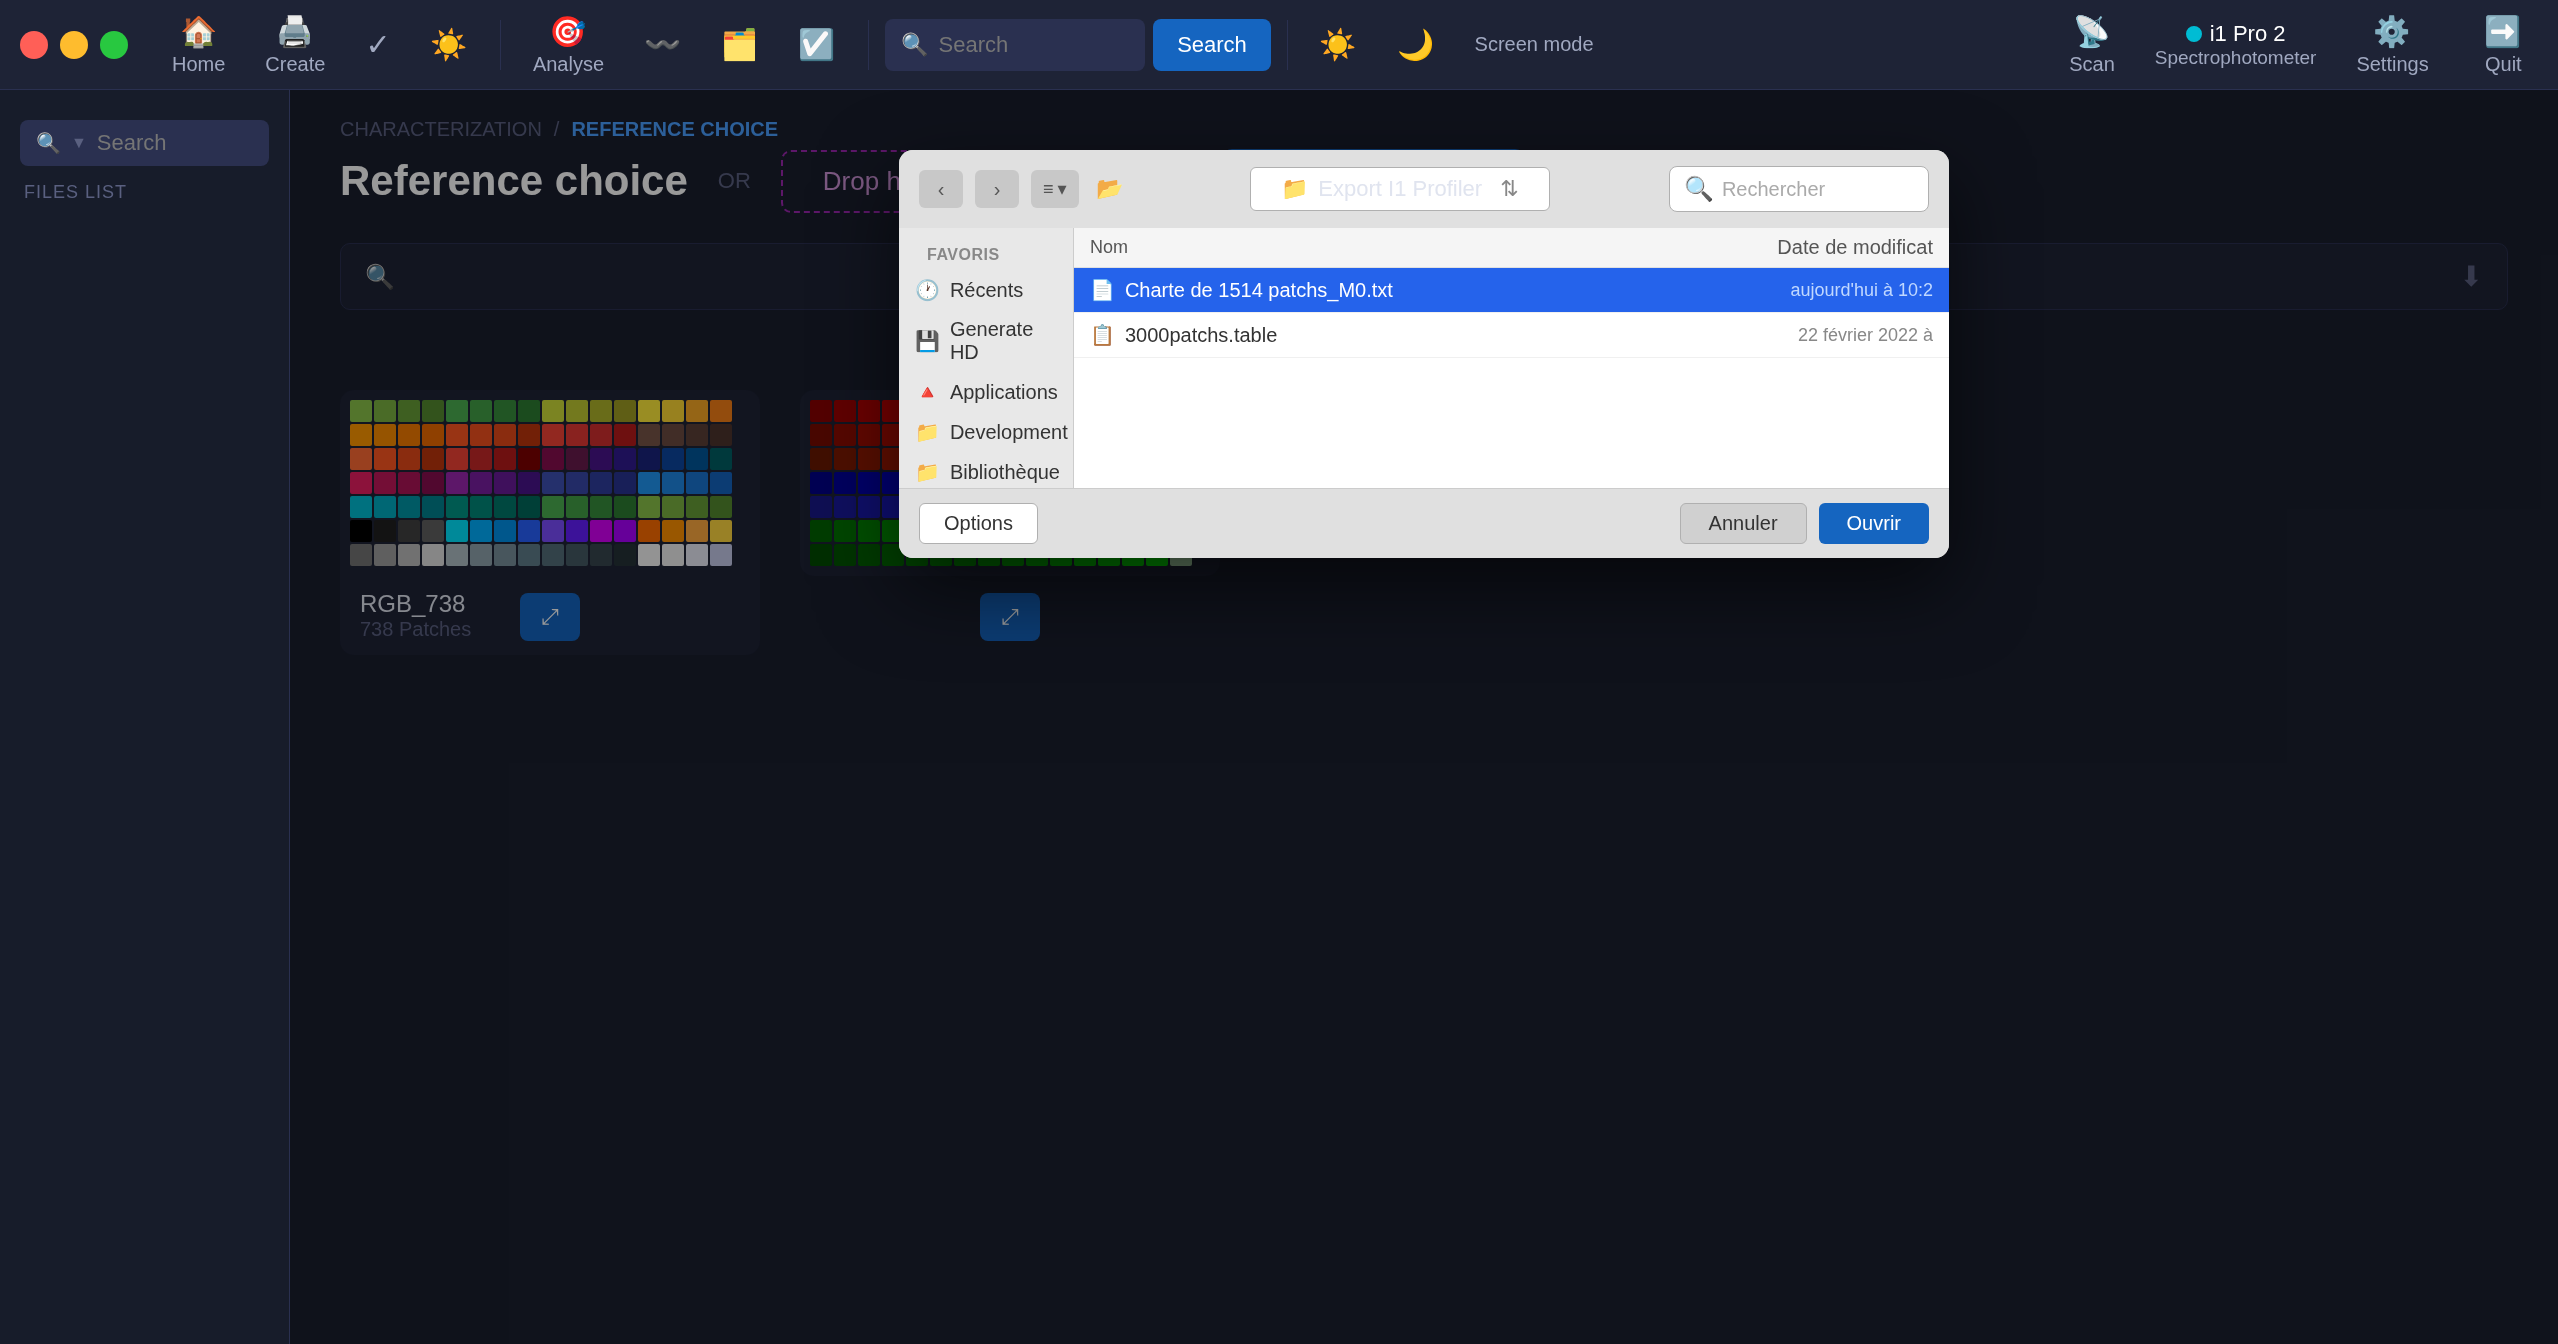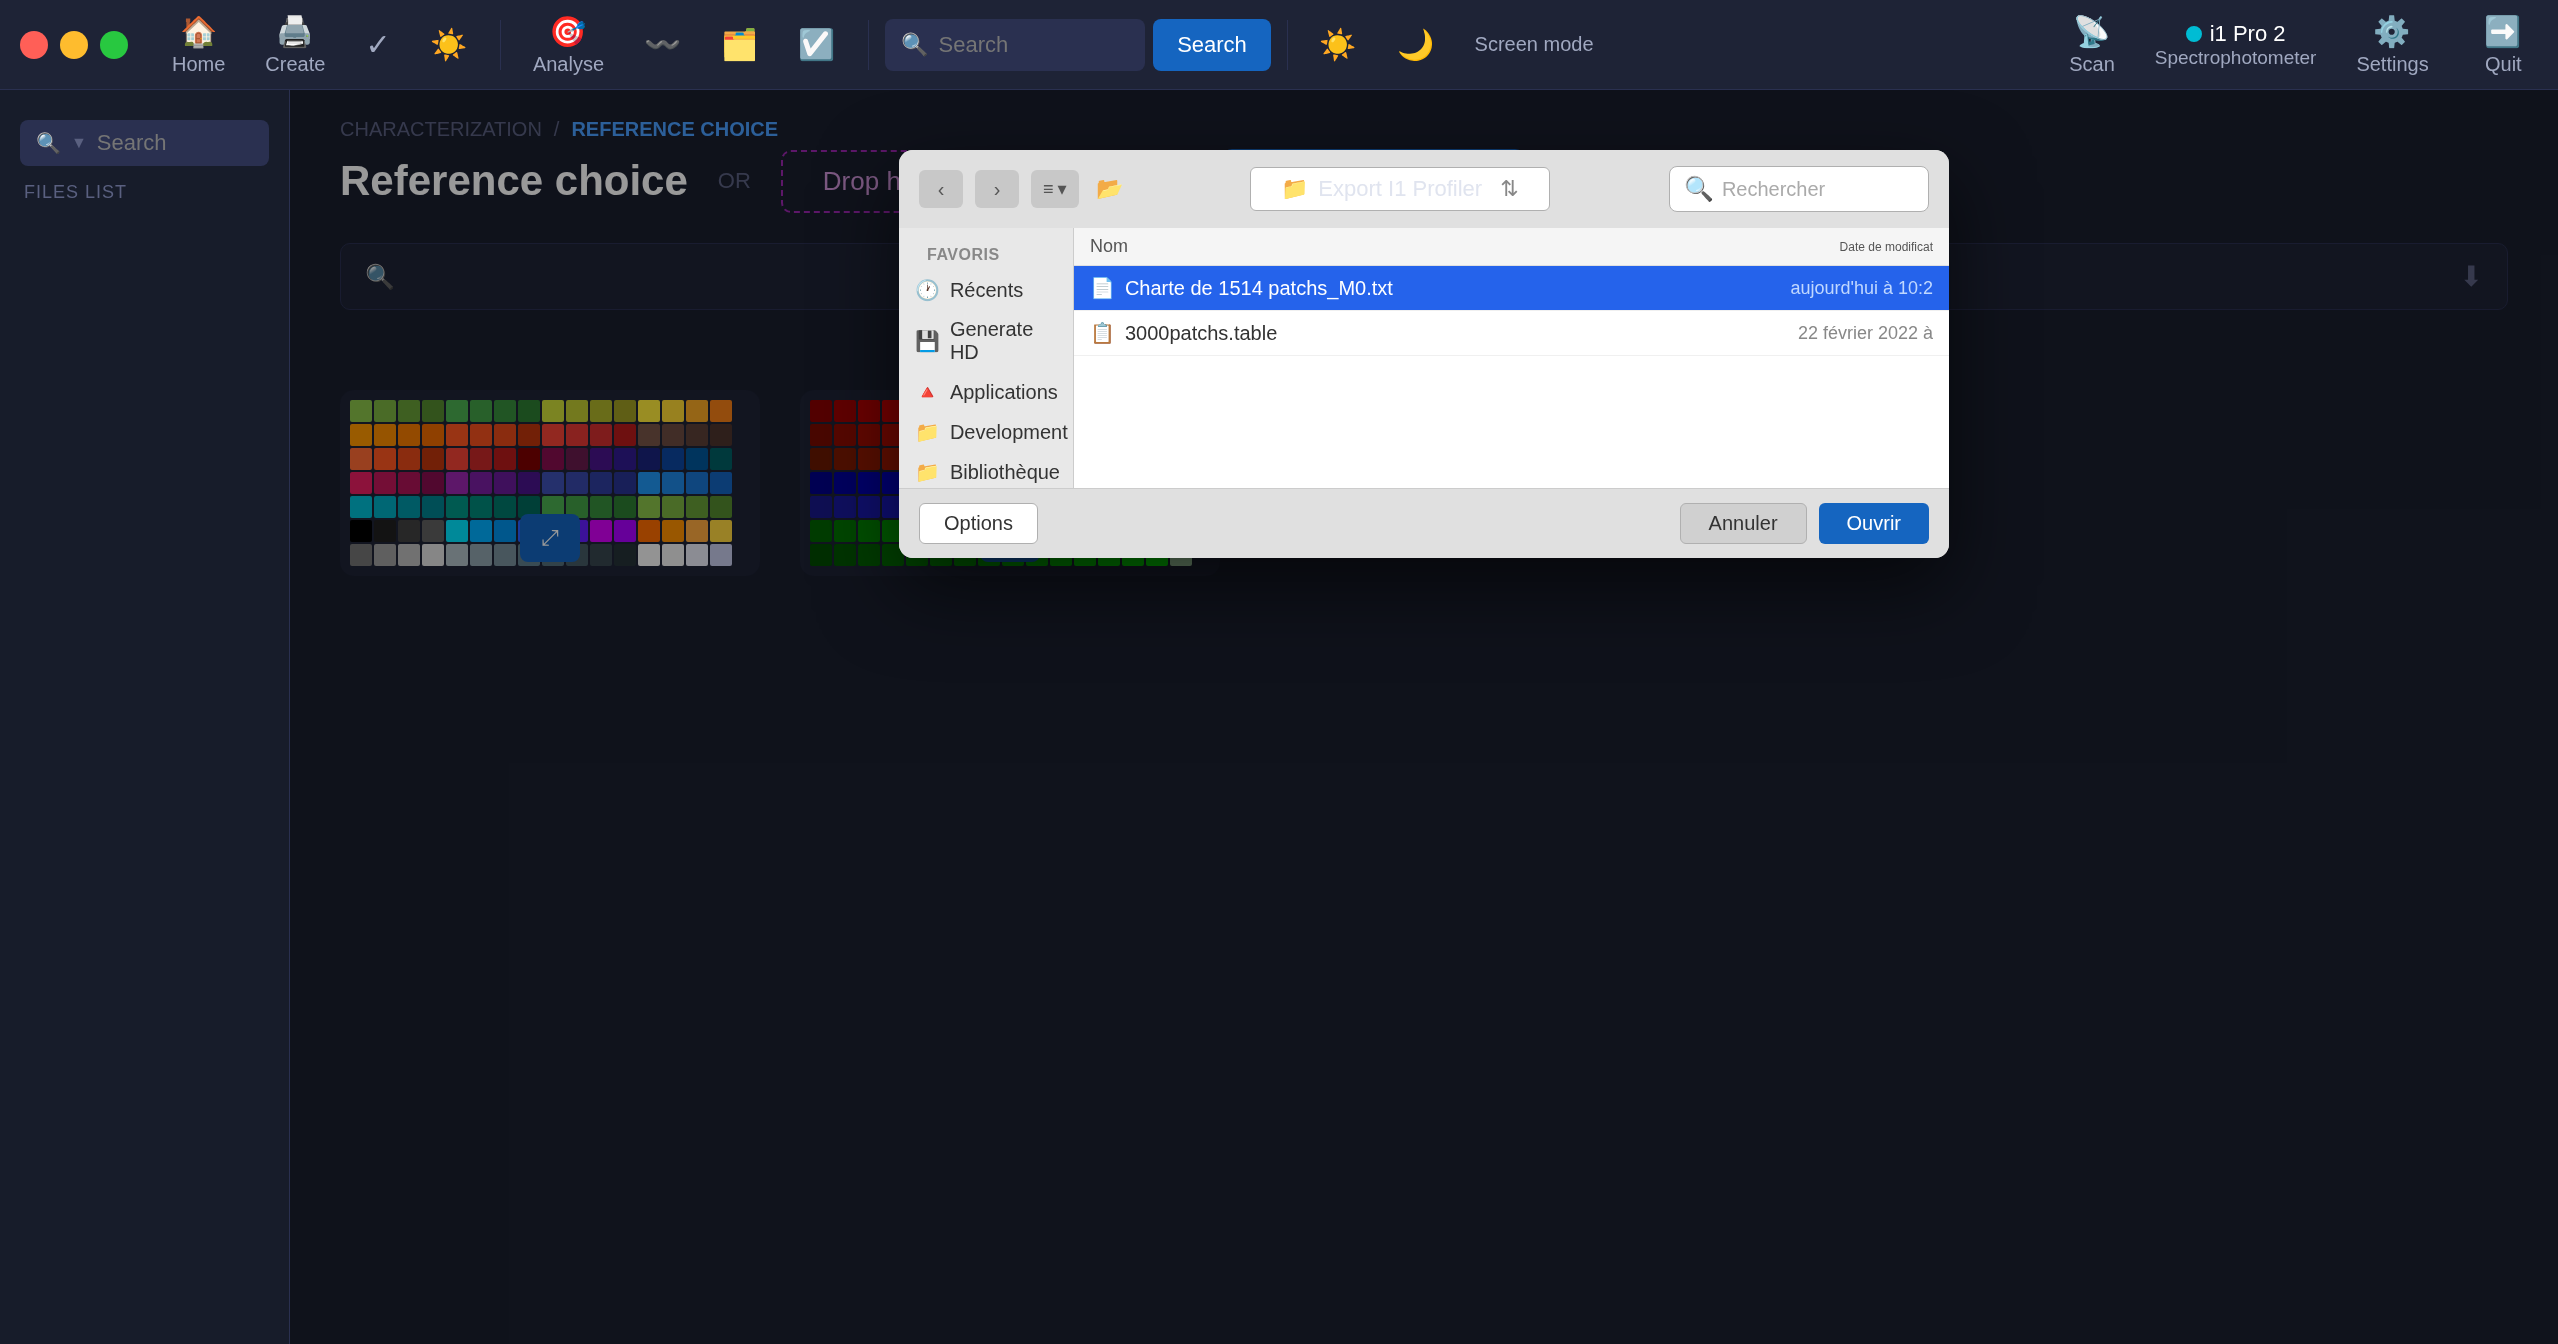--- a/index.html
+++ b/index.html
@@ -370,21 +370,21 @@
       border-bottom: 1px solid #e0e0e0;
       background: #f5f5f5;
     }
     .dialog-file-header-name {
       flex: 1;
       font-size: 18px;
       color: #555;
       font-weight: 500;
     }
     .dialog-file-header-date {
-      font-size: 12px;
+      font-size: 20px;
       color: #555;
       font-weight: 500;
       width: 200px;
       text-align: right;
     }
     .dialog-file-row {
       display: flex;
       align-items: center;
       padding: 10px 16px;
       border-bottom: 1px solid #f0f0f0;
@@ -806,20 +806,24 @@
               <div style="width: 22px; height: 22px; border-radius: 2px; background: rgb(96, 125, 139);"></div>
               <div style="width: 22px; height: 22px; border-radius: 2px; background: rgb(84, 110, 122);"></div>
               <div style="width: 22px; height: 22px; border-radius: 2px; background: rgb(69, 90, 100);"></div>
               <div style="width: 22px; height: 22px; border-radius: 2px; background: rgb(55, 71, 79);"></div>
               <div style="width: 22px; height: 22px; border-radius: 2px; background: rgb(38, 50, 56);"></div>
               <div style="width: 22px; height: 22px; border-radius: 2px; background: rgb(245, 245, 245);"></div>
               <div style="width: 22px; height: 22px; border-radius: 2px; background: rgb(238, 238, 238);"></div>
               <div style="width: 22px; height: 22px; border-radius: 2px; background: rgb(232, 234, 246);"></div>
               <div style="width: 22px; height: 22px; border-radius: 2px; background: rgb(197, 202, 233);"></div>
             </div>
+          <div class="card-footer">
+            <span class="card-name">RGB_738</span>
+            <span class="card-patches">738 Patches</span>
+          </div>
         </div>
         <button class="expand-btn">
           <span>⤢</span>
         </button>
       </div>
 
       <div class="card-wrapper">
         <div class="color-card">
           <div class="color-grid-container" id="grid2" style="display: grid; grid-template-columns: repeat(16, 22px); gap: 2px;">
               <div style="width: 22px; height: 22px; border-radius: 2px; background: rgb(139, 0, 0);"></div>

